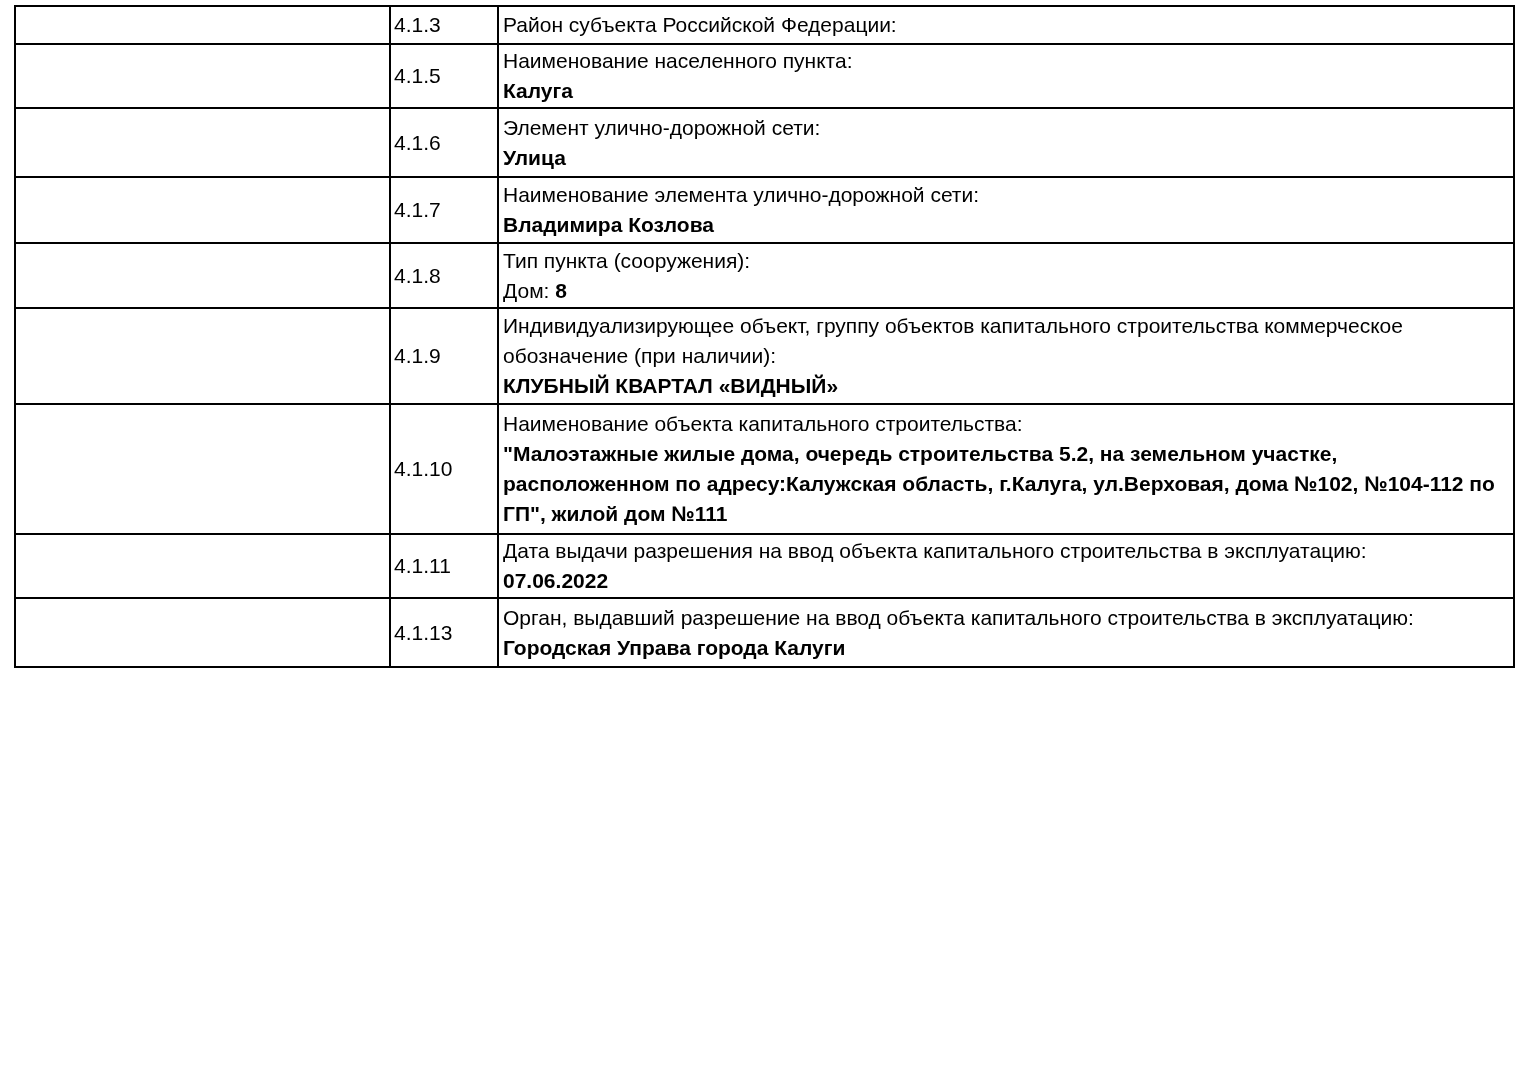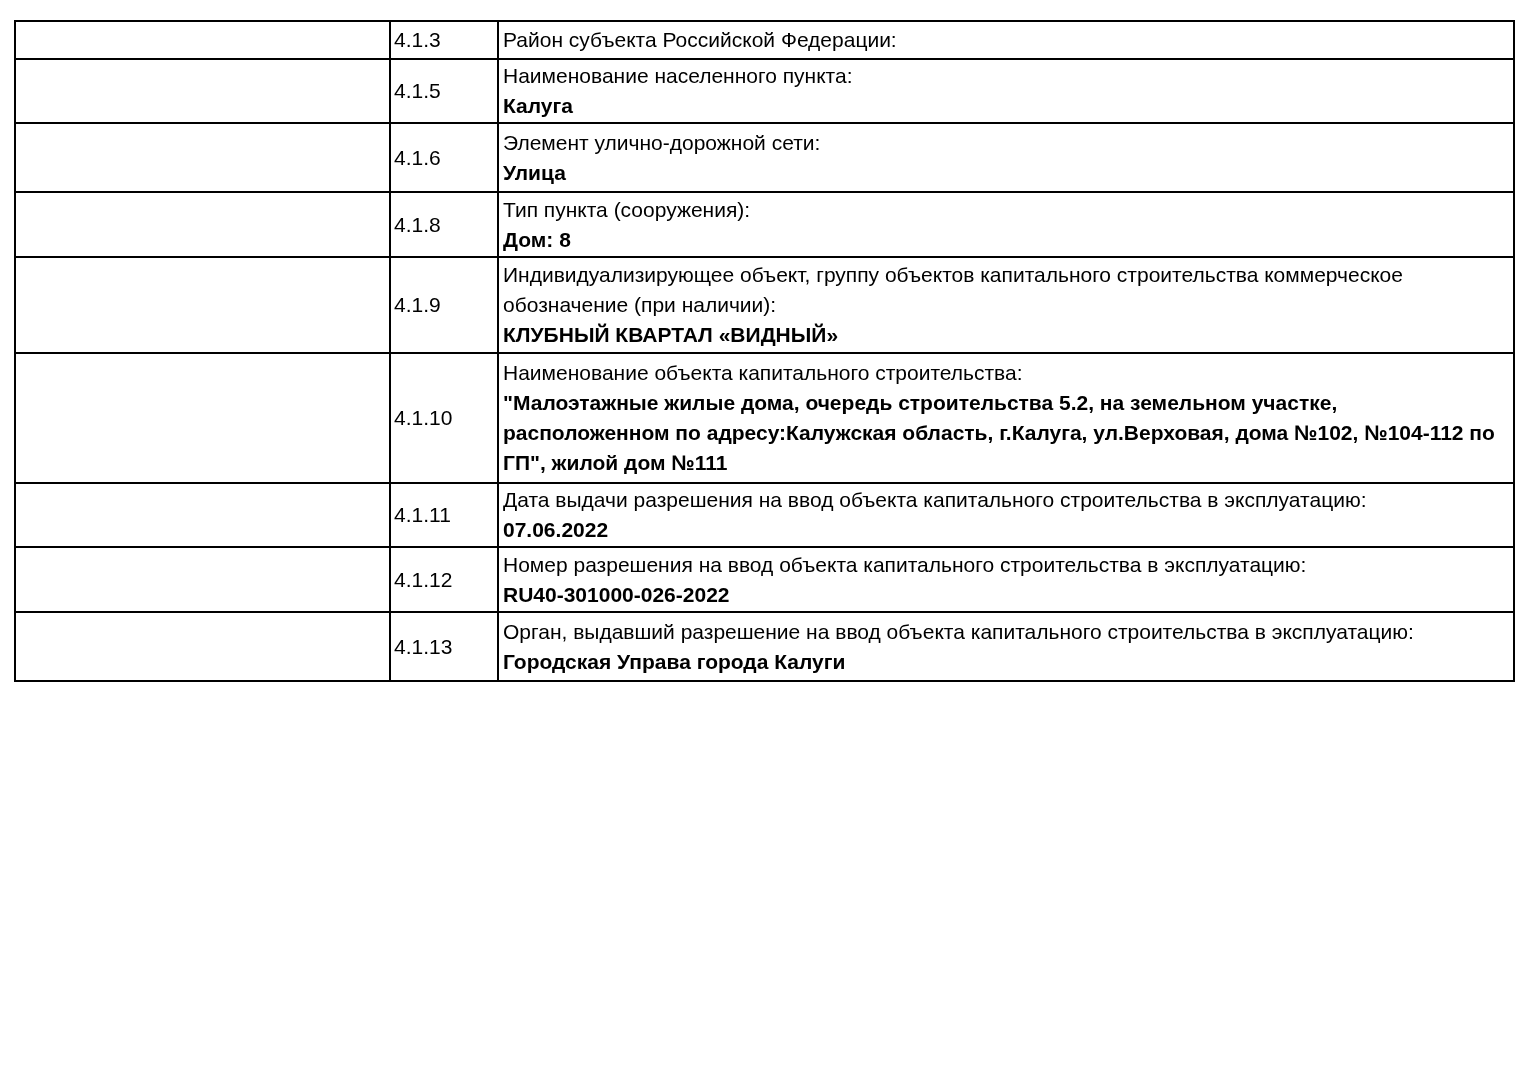--- a/index.html
+++ b/index.html
@@ -11,21 +11,21 @@
     width: 1529px;
     height: 1080px;
     position: relative;
     font-family: "Liberation Sans", sans-serif;
     color: #000000;
     overflow: hidden;
   }
   table.doc-table {
     position: absolute;
     left: 14px;
-    top: 20px;
+    top: 5px;
     width: 1499px;
     border-collapse: collapse;
     table-layout: fixed;
   }
   td {
     border: 2px solid #000000;
     font-size: 21px;
     line-height: 30px;
     vertical-align: middle;
     padding: 1px 4px 1px 4px;
@@ -38,21 +38,21 @@
   td.c-num {
     padding-left: 3px;
   }
   .cell-label {
     font-weight: normal;
   }
   .cell-value {
     font-weight: bold;
   }
   .value-prefix {
-    font-weight: bold;
+    font-weight: normal;
   }
 </style>
 </head>
 <body>
 
 <table class="doc-table">
   <colgroup>
     <col style="width:375px">
     <col style="width:108px">
     <col style="width:1016px">
@@ -75,20 +75,28 @@
       </td>
     </tr>
     <tr style="height:69px">
       <td class="c-empty"></td>
       <td class="c-num"><span>4.1.6</span></td>
       <td class="c-content">
         <div class="cell-label">Элемент улично-дорожной сети:</div>
         <div class="cell-value"><span class="value-prefix"></span><span>Улица</span></div>
       </td>
     </tr>
+    <tr style="height:66px">
+      <td class="c-empty"></td>
+      <td class="c-num"><span>4.1.7</span></td>
+      <td class="c-content">
+        <div class="cell-label">Наименование элемента улично-дорожной сети:</div>
+        <div class="cell-value"><span class="value-prefix"></span><span>Владимира Козлова</span></div>
+      </td>
+    </tr>
     <tr style="height:65px">
       <td class="c-empty"></td>
       <td class="c-num"><span>4.1.8</span></td>
       <td class="c-content">
         <div class="cell-label">Тип пункта (сооружения):</div>
         <div class="cell-value"><span class="value-prefix">Дом: </span><span>8</span></div>
       </td>
     </tr>
     <tr style="height:96px">
       <td class="c-empty"></td>
@@ -107,28 +115,20 @@
       </td>
     </tr>
     <tr style="height:61px">
       <td class="c-empty"></td>
       <td class="c-num"><span>4.1.11</span></td>
       <td class="c-content">
         <div class="cell-label">Дата выдачи разрешения на ввод объекта капитального строительства в эксплуатацию:</div>
         <div class="cell-value"><span class="value-prefix"></span><span>07.06.2022</span></div>
       </td>
     </tr>
-    <tr style="height:65px">
-      <td class="c-empty"></td>
-      <td class="c-num"><span>4.1.12</span></td>
-      <td class="c-content">
-        <div class="cell-label">Номер разрешения на ввод объекта капитального строительства в эксплуатацию:</div>
-        <div class="cell-value"><span class="value-prefix"></span><span>RU40-301000-026-2022</span></div>
-      </td>
-    </tr>
     <tr style="height:69px">
       <td class="c-empty"></td>
       <td class="c-num"><span>4.1.13</span></td>
       <td class="c-content">
         <div class="cell-label">Орган, выдавший разрешение на ввод объекта капитального строительства в эксплуатацию:</div>
         <div class="cell-value"><span class="value-prefix"></span><span>Городская Управа города Калуги</span></div>
       </td>
     </tr>
   </tbody>
 </table>

